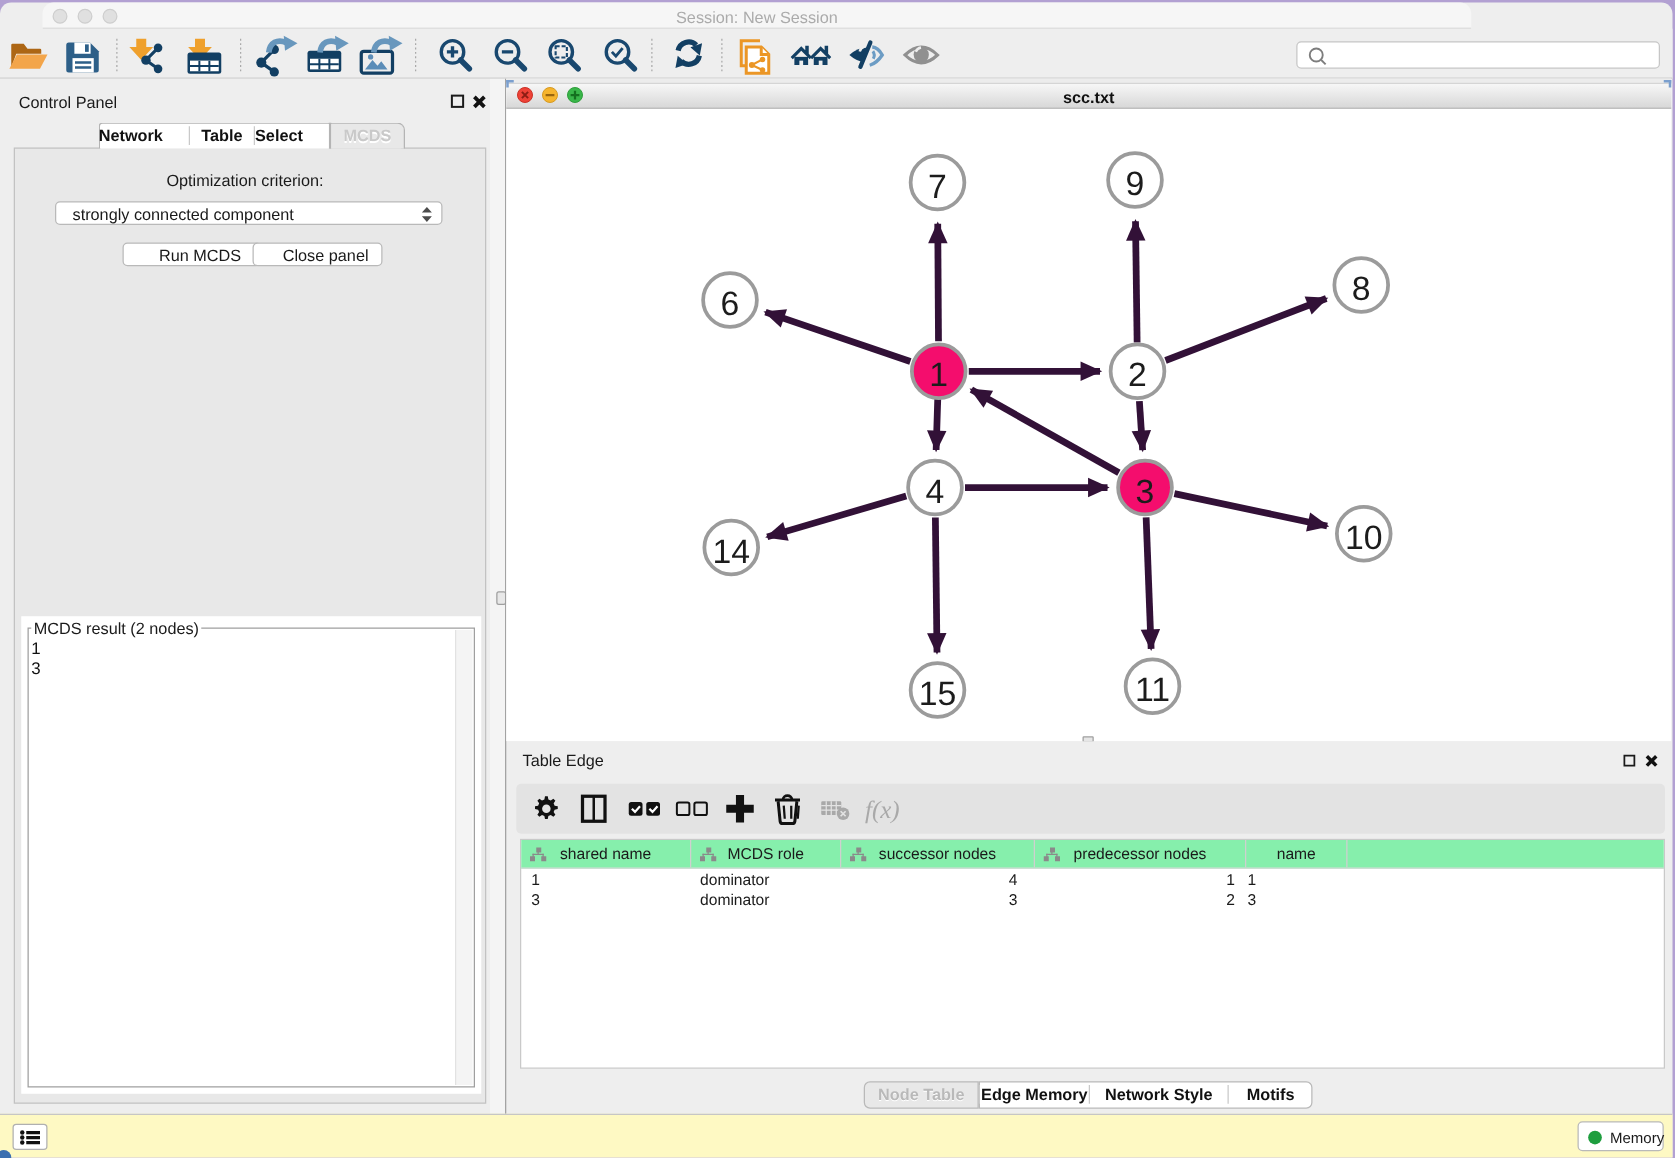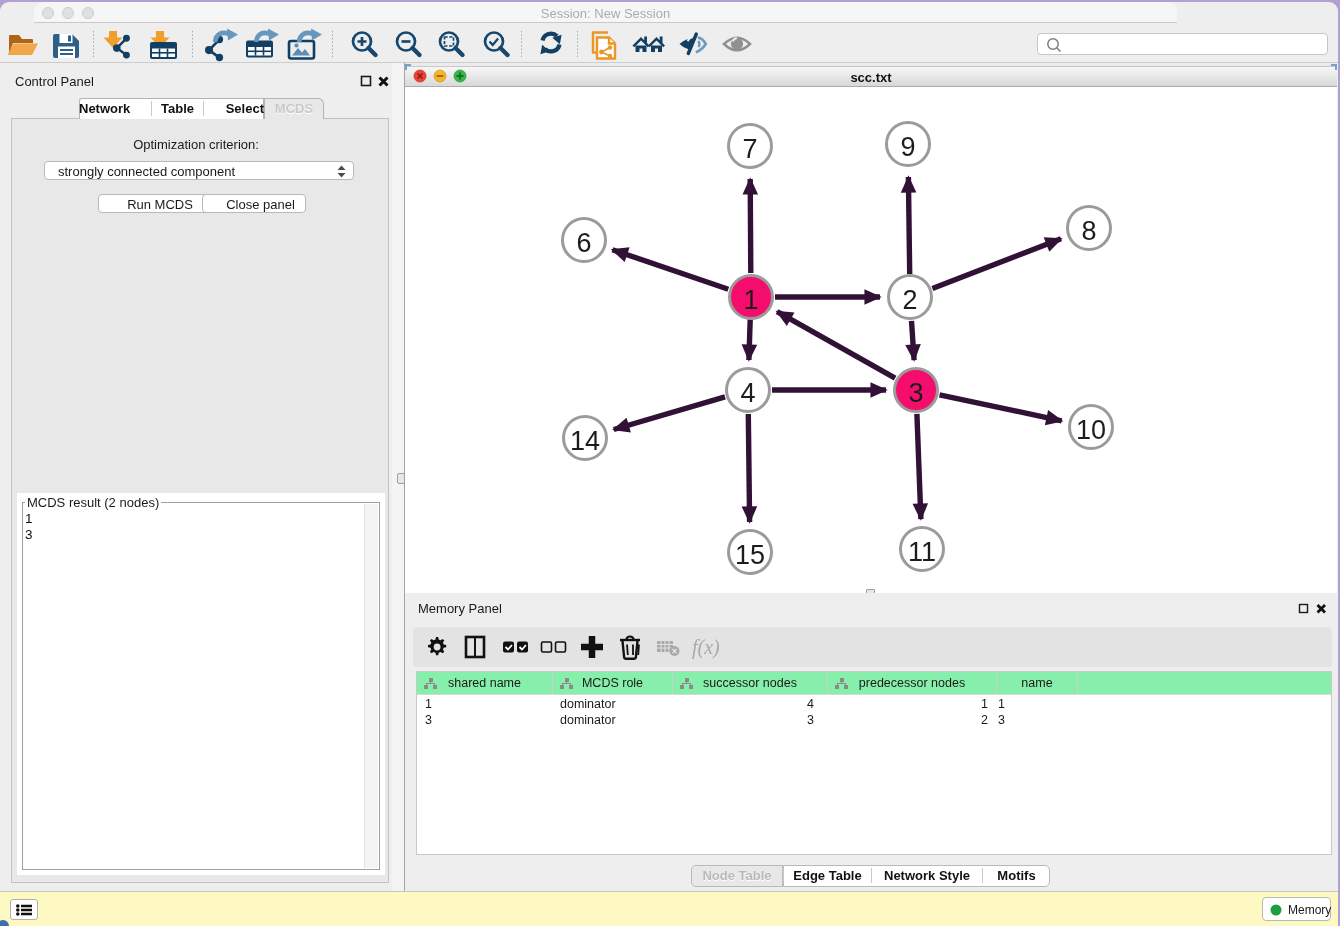--- a/index.html
+++ b/index.html
@@ -186,21 +186,21 @@
       <rect x="1.5" y="1.5" width="9" height="9" fill="none" stroke="#1a1a1a" stroke-width="1.6"></rect>
       <path d="M19.5,2.5 L27.5,10.5 M27.5,2.5 L19.5,10.5" stroke="#111" stroke-width="3"></path>
     </svg>
 
     <div style="position:absolute;left:11px;top:55px;width:378px;height:765px;background:#e8e8e8;border:1px solid #c2c2c2"></div>
 
     <div style="position:absolute;left:79px;top:35px;width:185px;height:21px;background:#ffffff;border:1px solid #b4b4b4;border-bottom:none;border-radius:3px 0 0 0"></div>
     <div style="position:absolute;left:264px;top:35px;width:60px;height:21px;background:#e8e8e8;border:1px solid #b4b4b4;border-bottom:none;border-radius:0 6px 0 0"></div>
     <div style="position:absolute;left:79px;top:38px;width:72px;text-align:left;font-size:13px;font-weight:bold;color:#111">Network</div>
     <div style="position:absolute;left:151px;top:38px;width:52px;text-align:center;font-size:13px;font-weight:bold;color:#111;border-left:1px solid #c9c9c9">Table</div>
-    <div style="position:absolute;left:203px;top:38px;width:61px;text-align:right;font-size:13px;font-weight:bold;color:#111;border-left:1px solid #c9c9c9">Select</div>
+    <div style="position:absolute;left:203px;top:38px;width:61px;text-align:left;font-size:13px;font-weight:bold;color:#111;border-left:1px solid #c9c9c9">Select</div>
     <div style="position:absolute;left:264px;top:38px;width:60px;text-align:center;font-size:13px;font-weight:bold;color:#c9c9c9;text-shadow:0 1px 0 #ffffff">MCDS</div>
 
     <div style="position:absolute;left:0px;top:74px;width:392px;text-align:center;font-size:13px;color:#1a1a1a">Optimization criterion:</div>
     <div class="btn" style="left:44px;top:98px;width:310px;height:19px;border-radius:4px;text-align:left">
       <span style="position:absolute;left:13px;top:2px;font-size:13px">strongly connected component</span>
       <svg width="11" height="13" style="position:absolute;right:6px;top:3px">
         <path d="M1.5,5 L5.5,0.5 L9.5,5 Z M1.5,8 L5.5,12.5 L9.5,8 Z" fill="#4c4c4c"></path>
       </svg>
     </div>
     <div class="btn" style="left:98px;top:131px;width:111px;height:19px;padding-top:2px">Run MCDS</div>
@@ -278,21 +278,21 @@
           <text x="517" y="474">11</text>
           <text x="180" y="363">14</text>
           <text x="345" y="477">15</text>
         </g>
       </g>
     </svg>
     <div style="position:absolute;left:461px;top:526px;width:9px;height:5px;background:#e6e6e6;border:1px solid #9f9f9f;border-radius:1px"></div>
   </div>
   <div class="tpanel" id="tpanel">
     <div style="position:absolute;left:0;top:0;width:1px;height:298px;background:#a3a3a3;left:-1px"></div>
-    <div style="position:absolute;left:13px;top:8px;font-size:13px;color:#1a1a1a">Memory Panel</div>
+    <div style="position:absolute;left:13px;top:8px;font-size:13px;color:#1a1a1a">Table Edge</div>
     <svg width="34" height="14" style="position:absolute;left:893px;top:10px">
       <rect x="1.5" y="1.5" width="8" height="8" fill="none" stroke="#1a1a1a" stroke-width="1.4"></rect>
       <path d="M19.5,2 L27,9.5 M27,2 L19.5,9.5" stroke="#111" stroke-width="2.8"></path>
     </svg>
 
     <div style="position:absolute;left:8px;top:34px;width:919px;height:40px;background:#e3e3e3;border-radius:4px"></div>
     <svg width="330" height="40" style="position:absolute;left:8px;top:34px">
 
       <g fill="#111111">
         <path d="M23,10 l2.2,0 .5,2.5 1.9,.8 2.1,-1.4 1.6,1.6 -1.4,2.1 .8,1.9 2.5,.5 0,2.2 -2.5,.5 -.8,1.9 1.4,2.1 -1.6,1.6 -2.1,-1.4 -1.9,.8 -.5,2.5 -2.2,0 -.5,-2.5 -1.9,-.8 -2.1,1.4 -1.6,-1.6 1.4,-2.1 -.8,-1.9 -2.5,-.5 0,-2.2 2.5,-.5 .8,-1.9 -1.4,-2.1 1.6,-1.6 2.1,1.4 1.9,-.8 Z"></path>
@@ -349,21 +349,21 @@
       <div style="position:absolute;left:143px;top:18px">dominator</div>
       <div style="position:absolute;left:255px;width:142px;top:18px;text-align:right">3</div>
       <div style="position:absolute;left:410px;width:161px;top:18px;text-align:right">2</div>
       <div style="position:absolute;left:581px;top:18px">3</div>
     </div>
 
     <div id="btabs" style="position:absolute;left:286px;top:272px;height:22px;font-size:13px;font-weight:bold;color:#111">
       <div style="position:absolute;left:0;top:0;width:92px;height:22px;background:#e8e8e8;border:1px solid #b9b9b9;border-radius:5px 0 0 5px"></div>
       <div style="position:absolute;left:92px;top:0;width:267px;height:22px;background:#ffffff;border:1px solid #b9b9b9;border-radius:0 5px 5px 0"></div>
       <div style="position:absolute;left:0;top:3px;width:92px;text-align:center;color:#b9b9b9;text-shadow:0 1px 0 #fff">Node Table</div>
-      <div style="position:absolute;left:92px;top:3px;width:88px;text-align:center;border-left:1px solid #c9c9c9">Edge Table</div>
+      <div style="position:absolute;left:92px;top:3px;width:88px;text-align:center;border-left:1px solid #c9c9c9">Edge Memory</div>
       <div style="position:absolute;left:180px;top:3px;width:111px;text-align:center;border-left:1px solid #c9c9c9">Network Style</div>
       <div style="position:absolute;left:291px;top:3px;width:68px;text-align:center;border-left:1px solid #c9c9c9">Motifs</div>
     </div>
   </div>
   <div class="statusbar" id="statusbar">
     <div class="btn" style="left:10px;top:7px;width:28px;height:21px;border-color:#b0b0b0;border-radius:3px">
       <svg width="16" height="12" style="position:absolute;left:5px;top:4px">
         <circle cx="1.8" cy="2" r="1.8" fill="#111"></circle>
         <circle cx="1.8" cy="6" r="1.8" fill="#111"></circle>
         <circle cx="1.8" cy="10" r="1.8" fill="#111"></circle>

